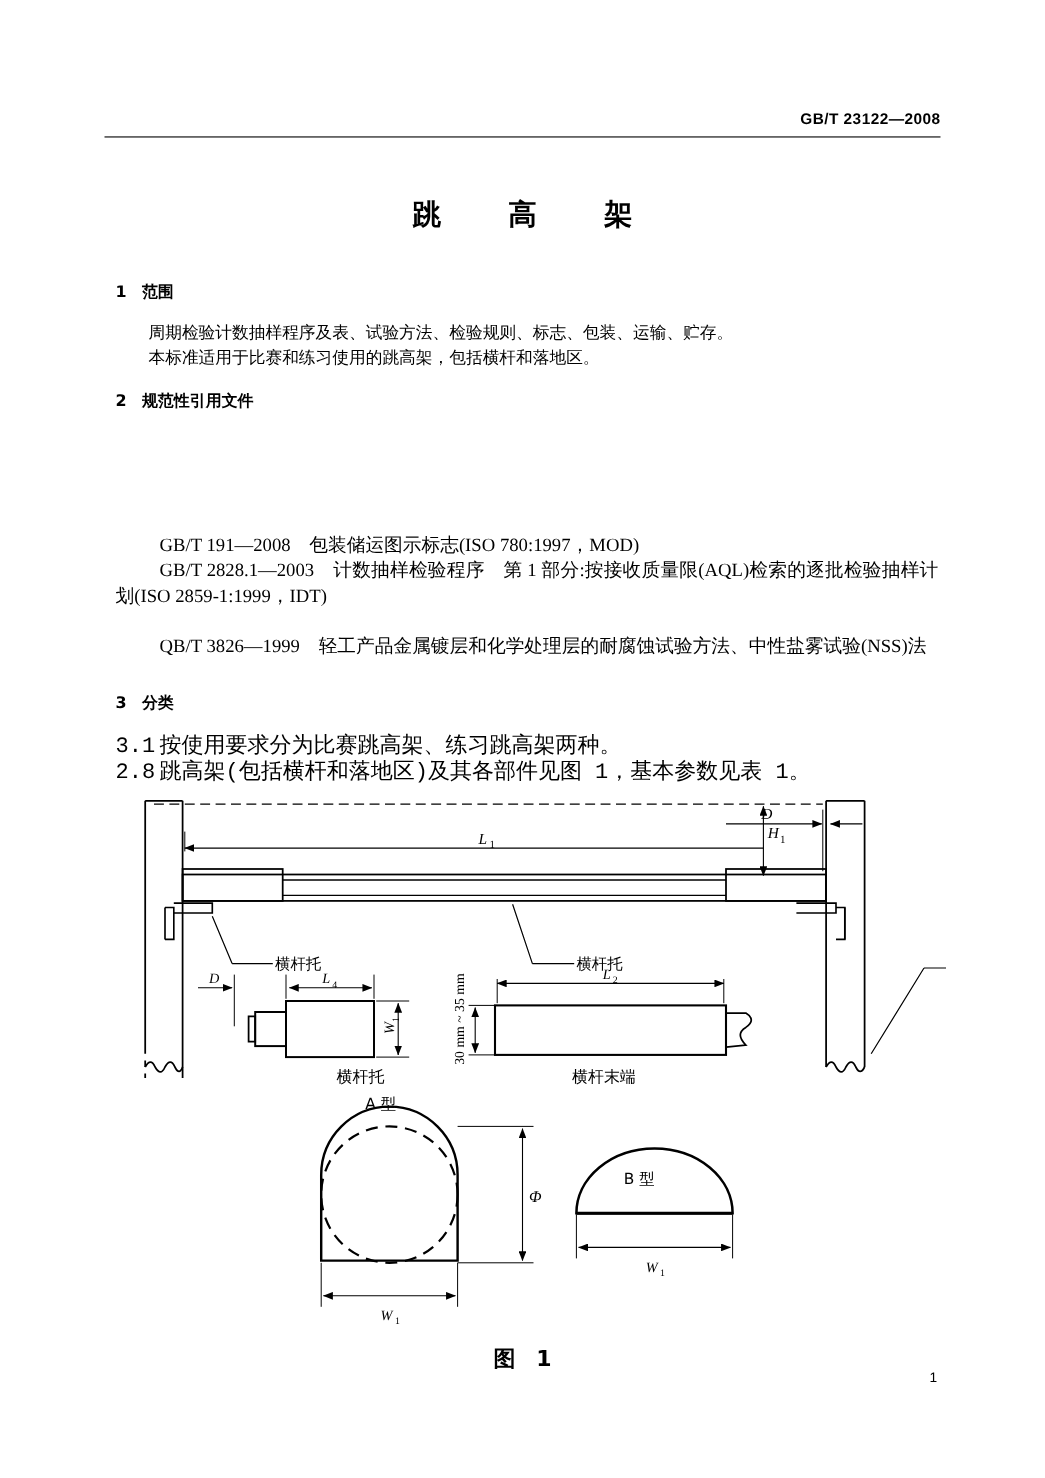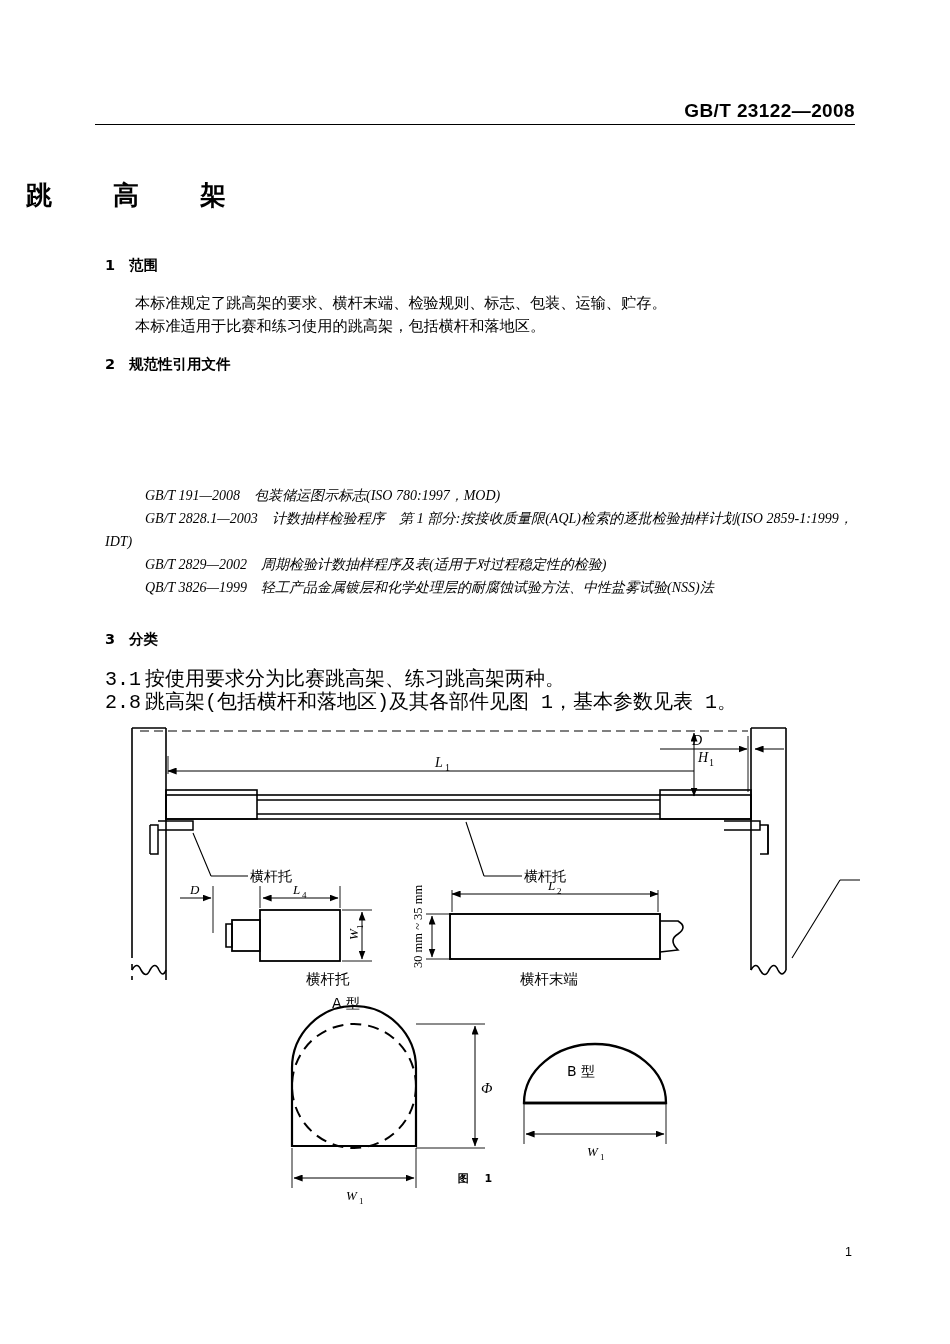--- a/index.html
+++ b/index.html
@@ -12,62 +12,62 @@
   .page{position:absolute;inset:0;}
 
   
   .header-rule{
     position:absolute;left:95px;right:95px;top:124px;
     border-top:1.1px solid #000;
   }
   .header-code{
     position:absolute;right:95px;top:100px;
     font-family:"Liberation Sans","DejaVu Sans",sans-serif;
-    font-weight:bold;font-size:19px;letter-spacing:.4px;
+    font-weight:bold;font-size:14px;letter-spacing:.4px;
   }
 
   
   .doc-title{
     position:absolute;left:0;right:0;top:178px;
+    text-align:center;
     font-family:"DejaVu Sans","Liberation Sans",sans-serif;
     font-weight:bold;font-size:26px;letter-spacing:26px;
     text-indent:26px;
   }
 
   
   .sec-h{
     position:absolute;left:105px;
     font-family:"DejaVu Sans","Liberation Sans",sans-serif;
     font-size:14.5px;font-weight:600;white-space:nowrap;
   }
   .sec-h .num{display:inline-block;min-width:24px;}
   .para{
     position:absolute;left:105px;width:748px;
     font-size:15.2px;line-height:23px;text-align:justify;
     font-family:"Liberation Serif","DejaVu Serif",serif;
   }
   .para.ind{text-indent:30px;}
   .ref{
     position:absolute;left:105px;width:748px;
-    font-size:14px;line-height:23px;text-indent:40px;
+    font-size:17px;line-height:23px;text-indent:40px;
     text-align:justify;
-    font-style:italic;
   }
   .numbered{
     position:absolute;left:105px;width:760px;
     font-size:20px;line-height:23px;white-space:nowrap;font-family:Liberation Mono, monospace;
   }
   .numbered .lbl{display:inline-block;min-width:40px;}
 
   
   .figure{position:absolute;left:100px;top:718px;width:760px;height:545px;}
   .fig-caption{
-    position:absolute;left:0;right:0;top:1171px;text-align:center;
+    position:absolute;left:0;right:0;top:1222px;text-align:center;
     font-family:"DejaVu Sans","Liberation Sans",sans-serif;
-    font-size:11px;letter-spacing:6px;text-indent:6px;font-weight:600;
+    font-size:20px;letter-spacing:6px;text-indent:6px;font-weight:600;
   }
 
   
   .page-num{
     position:absolute;right:98px;bottom:85px;
     font-family:"Liberation Sans","DejaVu Sans",sans-serif;font-size:12.5px;
   }
 
   svg{display:block;}
   text{font-family:"Liberation Serif","DejaVu Serif",serif;}
@@ -79,30 +79,29 @@
 <div class="page">
 
   <div class="header-rule"></div>
   <div class="header-code">GB/T 23122—2008</div>
 
   <div class="doc-title">跳 高 架</div>
 
   <div class="sec-h" style="top:256px">
     <span class="num">1</span><span>范围</span>
   </div>
-  <div class="para ind" style="top:291px">本标准规定了跳高架的要求、横杆末端、检验规则、标志、包装、运输、贮存。</div>
+  <div class="para ind" style="top:291px">周期检验计数抽样程序及表、试验方法、检验规则、标志、包装、运输、贮存。</div>
   <div class="para ind" style="top:314px">本标准适用于比赛和练习使用的跳高架，包括横杆和落地区。</div>
 
   <div class="sec-h" style="top:355px">
     <span class="num">2</span><span>规范性引用文件</span>
   </div>
 
   <div class="ref" style="top:484px">GB/T 191—2008　包装储运图示标志(ISO 780:1997，MOD)</div>
   <div class="ref" style="top:507px">GB/T 2828.1—2003　计数抽样检验程序　第 1 部分:按接收质量限(AQL)检索的逐批检验抽样计划(ISO 2859-1:1999，IDT)</div>
-  <div class="ref" style="top:553px">GB/T 2829—2002　周期检验计数抽样程序及表(适用于对过程稳定性的检验)</div>
   <div class="ref" style="top:576px">QB/T 3826—1999　轻工产品金属镀层和化学处理层的耐腐蚀试验方法、中性盐雾试验(NSS)法</div>
 
   <div class="sec-h" style="top:630px">
     <span class="num">3</span><span>分类</span>
   </div>
 
   <div class="numbered" style="top:668px">
     <span class="lbl">3.1</span><span>按使用要求分为比赛跳高架、练习跳高架两种。</span>
   </div>
   <div class="numbered" style="top:691px">

